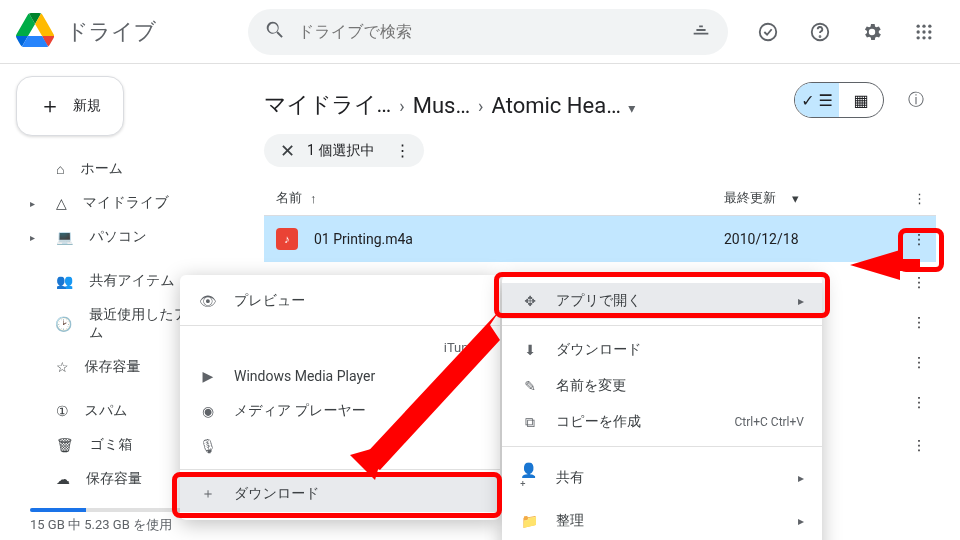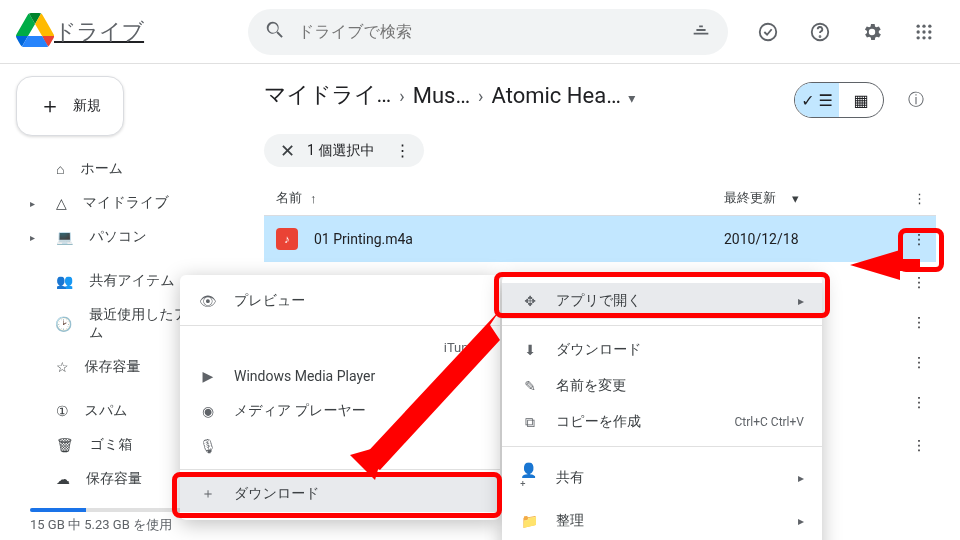--- a/index.html
+++ b/index.html
@@ -1,18 +1,18 @@
 <!DOCTYPE html>
 <html><head>
 <meta charset="utf-8">
 <style>
 * { box-sizing: border-box; margin: 0; padding: 0; font-family: 'Google Sans', Roboto, Arial, sans-serif; }
 body { background: #fff; color: #202124; width: 960px; height: 540px; overflow: hidden; position: relative; }
 .header { display: flex; align-items: center; height: 64px; padding: 0 16px; border-bottom: 1px solid #e0e0e0; gap: 8px; }
-.logo { display: flex; align-items: center; width: 224px; text-decoration: underline; }
+.logo { display: flex; align-items: center; gap: 12px; width: 224px; }
 .logo-icon svg { width: 38px; height: 38px; }
 .logo-text { font-size: 22px; color: #5f6368; }
 .search { flex: 1; max-width: 480px; background: #f1f3f4; border-radius: 24px; height: 46px; display: flex; align-items: center; padding: 0 16px; gap: 12px; }
 .search input { border: none; background: transparent; flex: 1; font-size: 16px; outline: none; color: #5f6368; }
 .header-actions { display: flex; gap: 12px; margin-left: auto; align-items: center; }
 .icon-btn { width: 40px; height: 40px; border-radius: 50%; display: flex; align-items: center; justify-content: center; cursor: pointer; color: #5f6368; }
 .main { display: flex; height: calc(100% - 64px); }
 .sidebar { width: 240px; padding: 12px 0 12px 16px; overflow-y: auto; }
 .new-btn { display: inline-flex; align-items: center; gap: 12px; padding: 14px 22px; border: 1px solid #dadce0; border-radius: 16px; box-shadow: 0 1px 3px rgba(0,0,0,0.15); cursor: pointer; margin-bottom: 16px; background: #fff; }
 .new-btn-label { font-size: 14px; }
@@ -23,21 +23,21 @@
 .storage-bar-fill { height: 100%; background: #1a73e8; width: 35%; }
 .storage-text { font-size: 13px; color: #5f6368; padding-left: 14px; }
 .content { flex: 1; padding: 16px 24px; }
 .breadcrumb { display: flex; align-items: center; gap: 8px; font-size: 22px; color: #202124; }
 .breadcrumb .crumb { cursor: pointer; white-space: nowrap; }
 .breadcrumb .sep { color: #5f6368; font-size: 18px; }
 .breadcrumb .caret { font-size: 14px; color: #5f6368; margin-left: 4px; }
 .view-controls { display: inline-flex; align-items: center; border: 1px solid #5f6368; border-radius: 20px; overflow: hidden; margin-left: auto; }
 .view-btn { width: 44px; height: 34px; display: flex; align-items: center; justify-content: center; cursor: pointer; }
 .view-btn.active { background: #c2e7ff; }
-.breadcrumb-row { display: flex; align-items: flex-start; gap: 12px; }
+.breadcrumb-row { display: flex; align-items: flex-end; gap: 12px; }
 .selection-bar { display: flex; align-items: center; gap: 12px; background: #f1f3f4; border-radius: 24px; padding: 6px 16px; margin: 14px 0; width: fit-content; }
 .close-x { cursor: pointer; font-size: 18px; color: #3c4043; }
 .selection-text { font-size: 14px; }
 .headers { display: flex; align-items: center; padding: 8px 12px; font-size: 13px; color: #3c4043; border-bottom: 1px solid #dadce0; }
 .headers .name-col { display: flex; align-items: center; gap: 8px; flex: 1; }
 .headers .updated-col { width: 160px; display:flex; align-items:center; gap:16px; }
 .headers .menu-col { width: 40px; text-align:right;}
 .file-row { display: flex; align-items: center; padding: 12px 12px; font-size: 14px; position: relative; }
 .file-row.selected { background: #c2e7ff; }
 .file-icon { width: 22px; height: 22px; background: #ea4335; border-radius: 4px; display: flex; align-items: center; justify-content: center; margin-right: 16px; }

